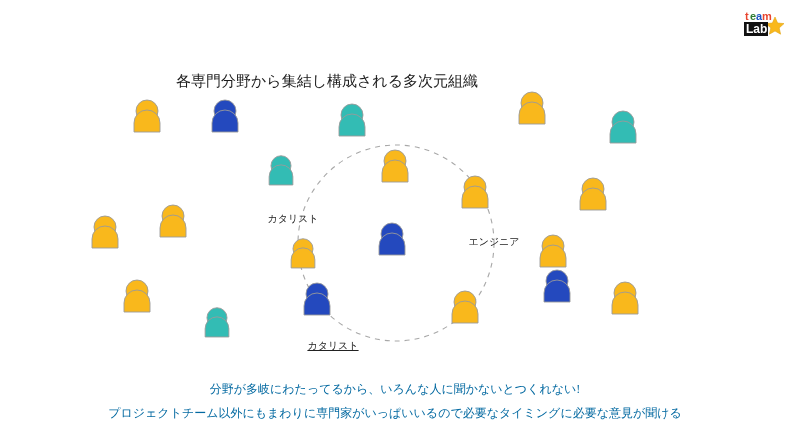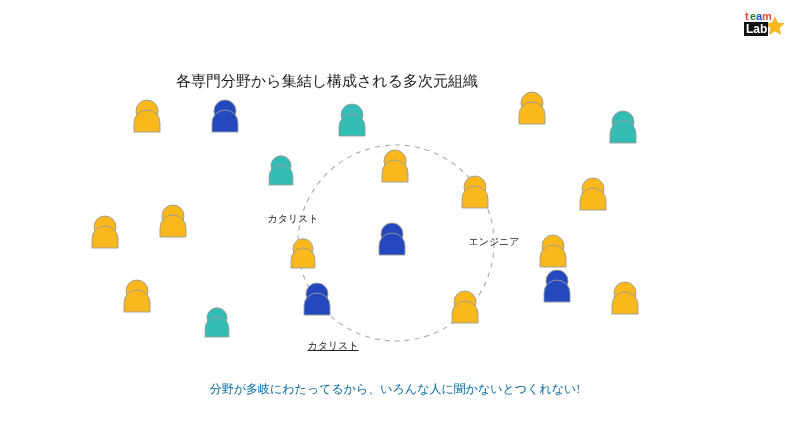--- a/index.html
+++ b/index.html
@@ -152,14 +152,15 @@
     </svg>
 
     <div id="labels-layer">
         <div class="person-label" style="left: 293px; top: 213px;">カタリスト</div>
         <div class="person-label" style="left: 494px; top: 236px;">エンジニア</div>
         <div class="person-label" style="left: 333px; top: 340px; text-decoration: underline;">カタリスト</div>
       </div>
   </div>
 
   <div class="note" id="note-1">分野が多岐にわたってるから、いろんな人に聞かないとつくれない!</div>
+  <div class="note" id="note-2">プロジェクトチーム以外にもまわりに専門家がいっぱいいるので必要なタイミングに必要な意見が聞ける</div>
 
 </div>
 
 </body></html>

